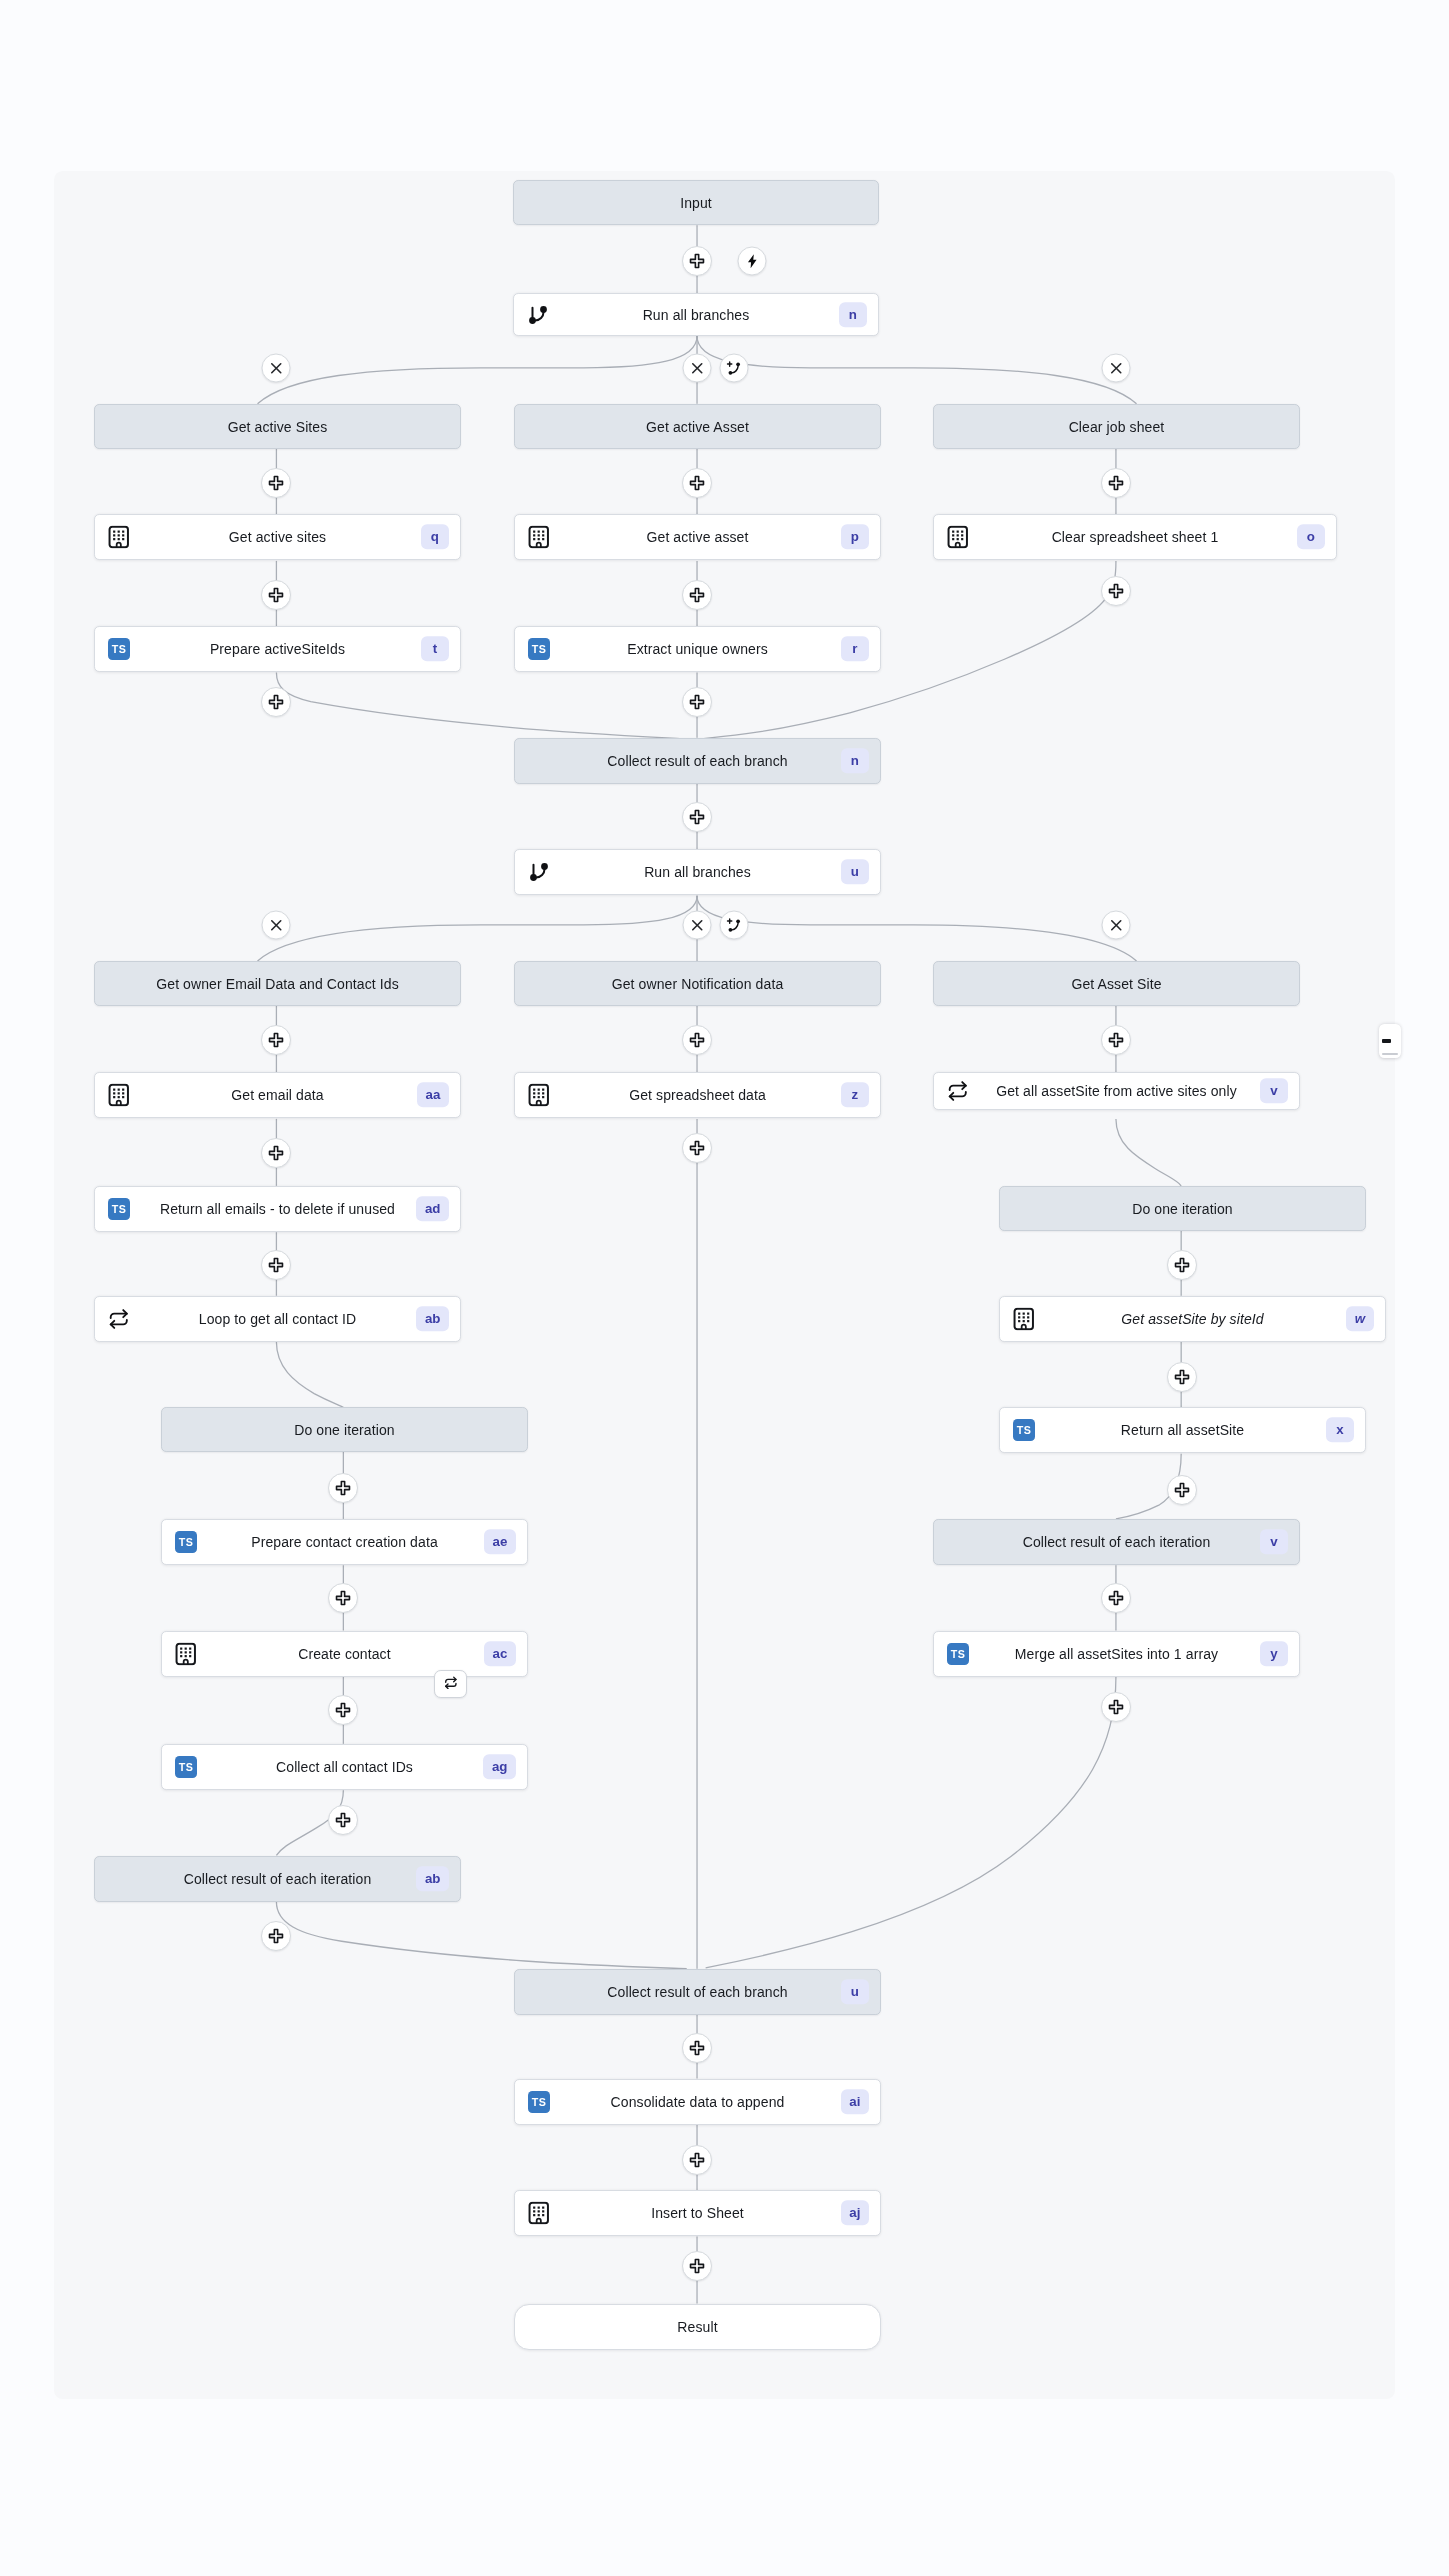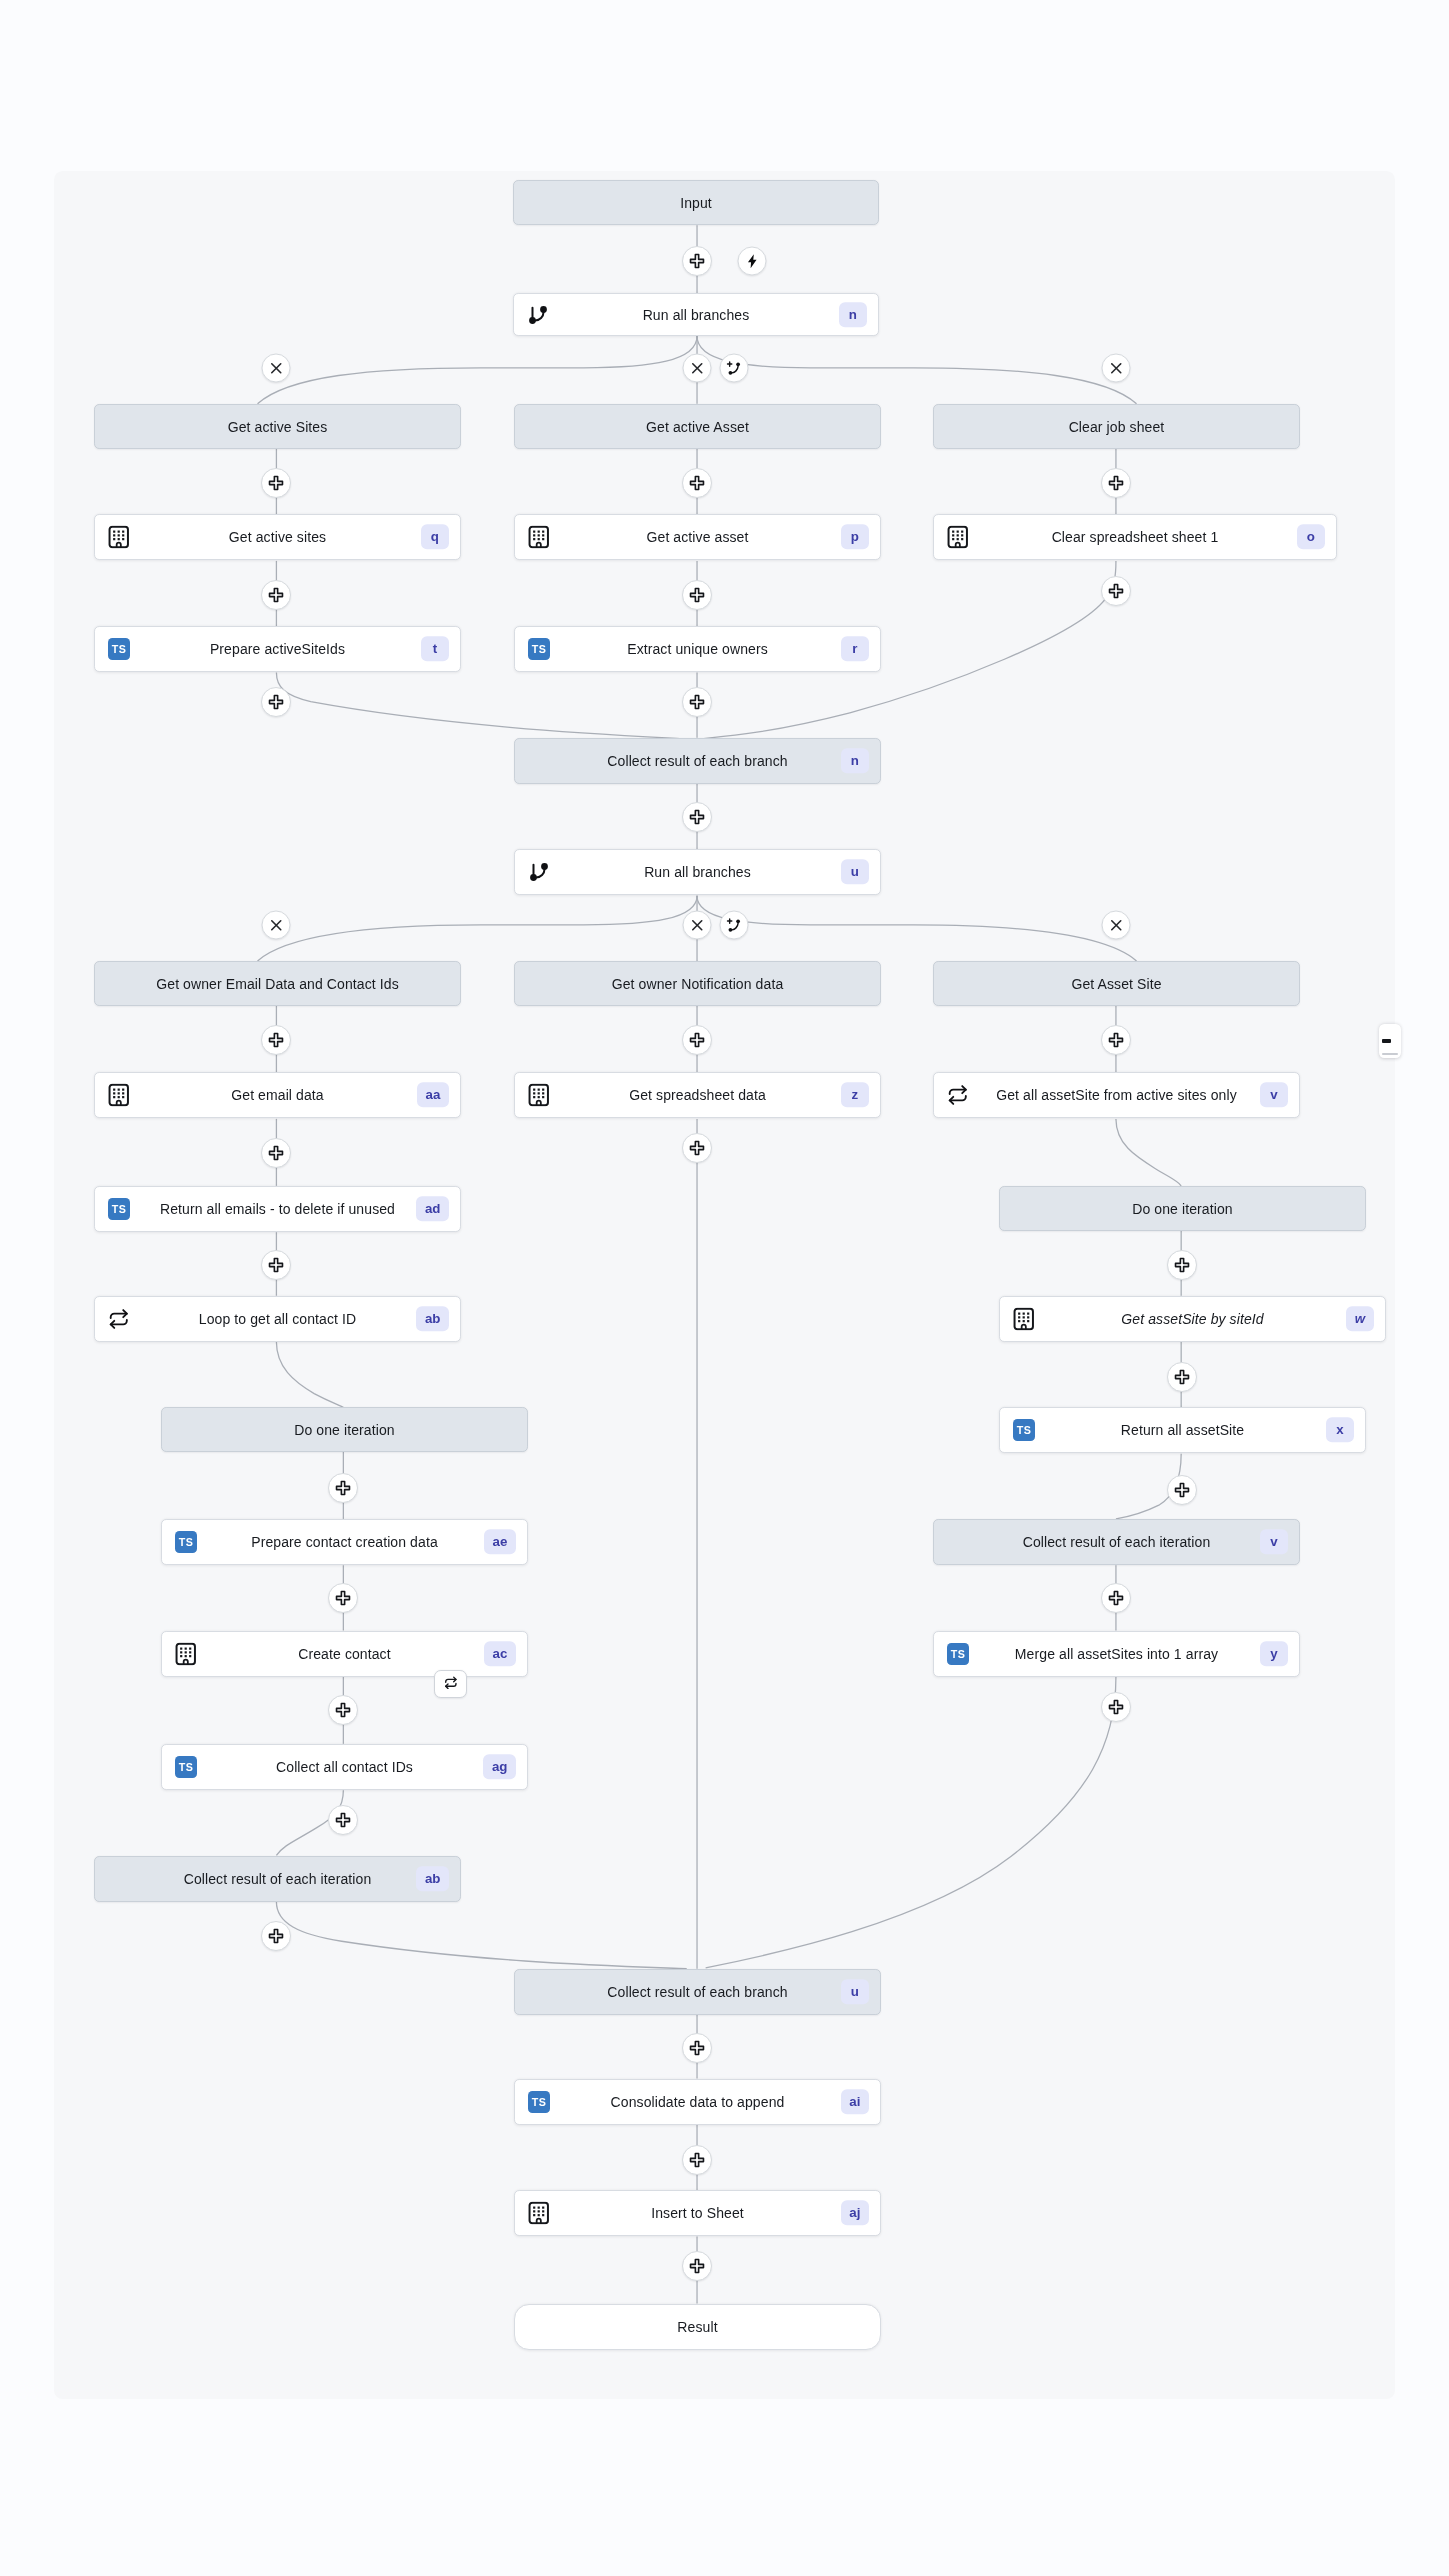--- a/index.html
+++ b/index.html
@@ -239,21 +239,21 @@
             <rect x="4.6" y="12" width="2.1" height="2.1"></rect>
             <rect x="8.9" y="12" width="2.1" height="2.1"></rect>
             <rect x="13.2" y="12" width="2.1" height="2.1"></rect>
           </g>
           <path d="M8 20.8 v-2.4 a2 2 0 0 1 4 0 v2.4" stroke-width="1.7"></path>
         </svg>
       </span>
       <span class="label">Get spreadsheet data</span>
       <span class="badge">z</span>
     </div>
-    <div class="node action" style="left: 933px; top: 1072px; width: 367px; height: 46px;">
+    <div class="node action" style="left: 933px; top: 1072px; width: 367px; height: 38px;">
       <span class="icon">
         <svg width="21.5" height="21.5" viewBox="0 0 24 24" fill="none" stroke="#101114" stroke-width="2.1" stroke-linecap="round" stroke-linejoin="round">
           <path d="M17 2l4 4-4 4"></path>
           <path d="M3 11v-1a4 4 0 0 1 4-4h14"></path>
           <path d="M7 22l-4-4 4-4"></path>
           <path d="M21 13v1a4 4 0 0 1-4 4H3"></path>
         </svg>
       </span>
       <span class="label">Get all assetSite from active sites only</span>
       <span class="badge">v</span>

